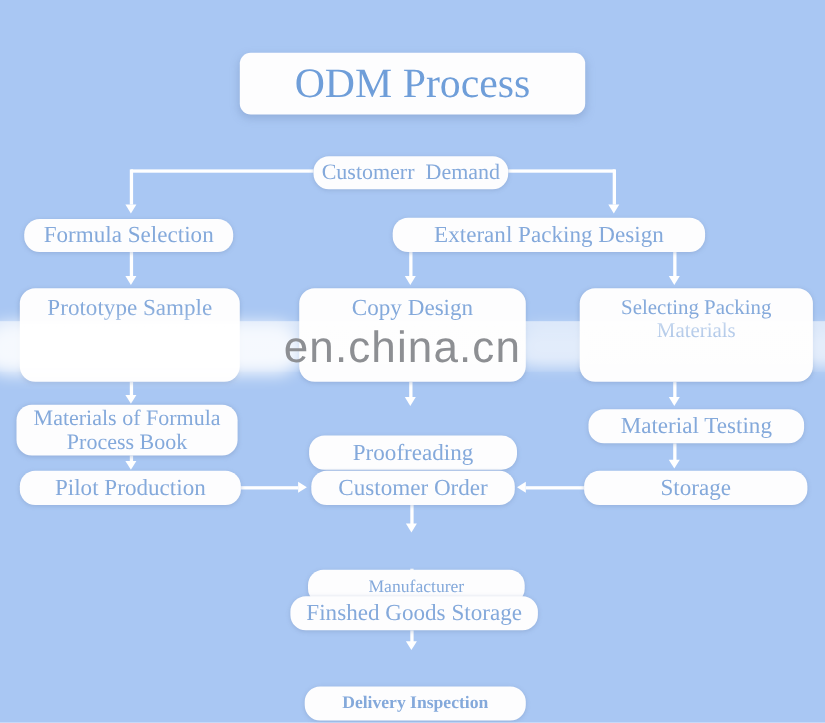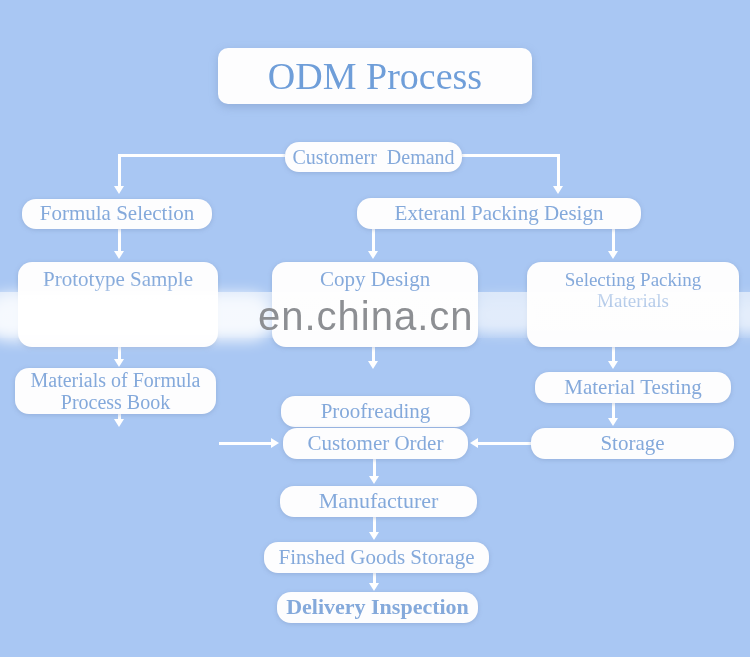--- a/index.html
+++ b/index.html
@@ -22,21 +22,21 @@
     justify-content: center;
     color: var(--node-text, #84a9db);
     box-shadow: 0 1px 4px rgba(122,146,188,0.45);
     text-align: center;
     line-height: 1.1;
   }
   .node.tall { align-items: flex-start; padding-top: 6px; box-sizing: border-box; }
   .fs19 { font-size: 19px; }
   .fs20 { font-size: 20px; }
   .fs21 { font-size: 21px; }
-  .fs22 { font-size: 22px; }
+  .fs22 { font-size: 16px; margin-top: 32px; }
   .ws-pre { white-space: pre; }
 
   .title-box {
     position: absolute;
     left: 218px; top: 48px; width: 314px; height: 56px;
     background: var(--box-fill, #fdfdfe);
     border-radius: 10px;
     display: flex; align-items: center; justify-content: center;
     color: var(--title-text, #6f9ed9);
     font-size: 38px;
@@ -189,20 +189,23 @@
   </div>
 
   <div class="node fs21" style="left:281px; top:372px; width:189px; height:31px;margin-top:24px;">
     <span>Proofreading</span>
   </div>
 
   <div class="node fs21" style="left:535px; top:372px; width:196px; height:31px;">
     <span>Material Testing</span>
   </div>
 
+  <div class="node fs21" style="left:18px; top:428px; width:201px; height:31px;">
+    <span>Pilot Production</span>
+  </div>
 
   <div class="node fs21" style="left:283px; top:428px; width:185px; height:31px;">
     <span>Customer Order</span>
   </div>
 
   <div class="node fs21" style="left:531px; top:428px; width:203px; height:31px;">
     <span>Storage</span>
   </div>
 
   <div class="node fs22" style="left:280px; top:486px; width:197px; height:31px;">

